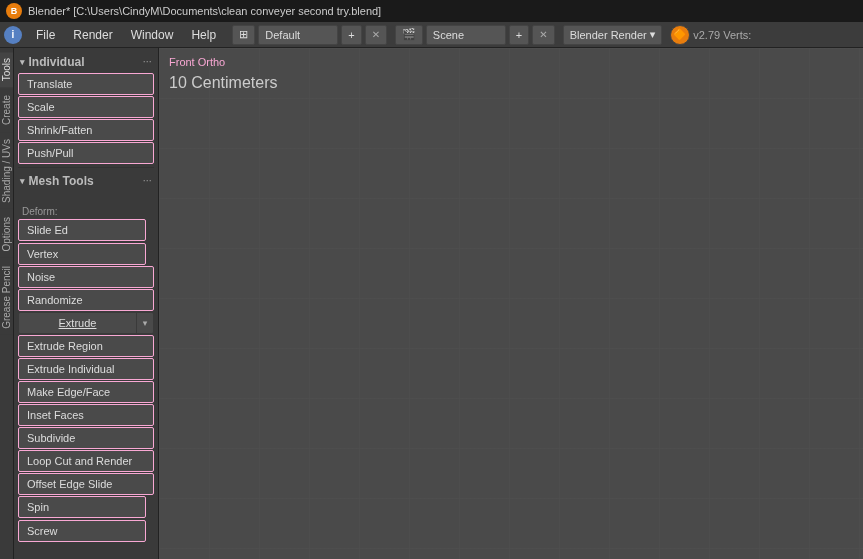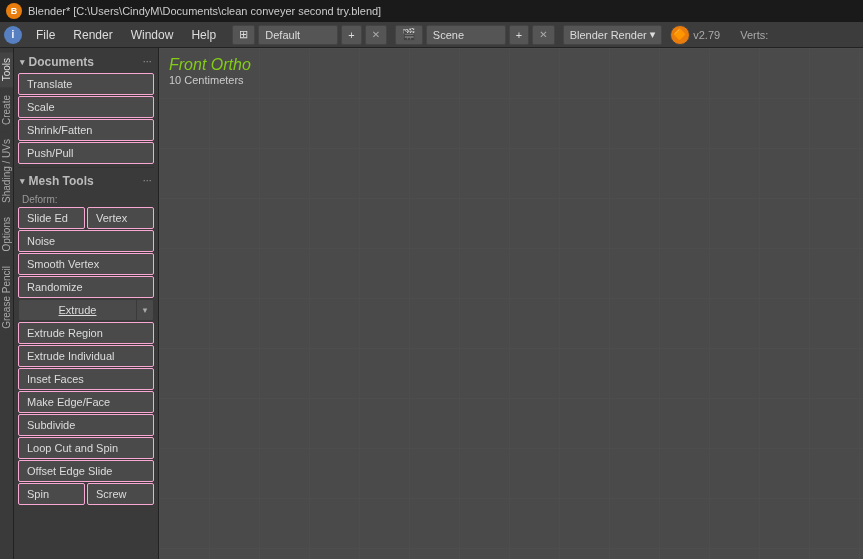--- a/index.html
+++ b/index.html
@@ -143,30 +143,32 @@
       color: #ddd;
       font-size: 11px;
       text-align: left;
       cursor: pointer;
     }
 
     .panel-row {
       display: flex;
       margin: 1px 4px;
       gap: 2px;
+      flex-direction: column;
     }
     .panel-row .panel-btn {
       margin: 0;
       flex: 1;
     }
 
     .sub-label {
       padding: 3px 8px 1px;
       font-size: 10px;
       color: #999;
+      margin-top: 12px;
     }
 
     
     #viewport {
       flex: 1;
       background: #4a4a4a;
       position: relative;
       overflow: hidden;
     }
 
@@ -177,30 +179,29 @@
       background-image:
         linear-gradient(rgba(80,80,80,0.5) 1px, transparent 1px),
         linear-gradient(90deg, rgba(80,80,80,0.5) 1px, transparent 1px);
       background-size: 50px 50px;
     }
 
     .viewport-label {
       position: absolute;
       top: 8px;
       left: 10px;
-      color: #84cc16;
-      font-size: 16px;
-      font-style: italic;
+      color: #f9a8d4;
+      font-size: 11px;
     }
     .viewport-scale {
       position: absolute;
       top: 26px;
       left: 10px;
       color: #ccc;
-      font-size: 11px;
+      font-size: 16px;
     }
 
     .panel-divider {
       height: 1px;
       background: #333;
       margin: 3px 4px;
     }
 
     .extrude-row {
       display: flex;
@@ -269,39 +270,39 @@
 
   <div class="toolbar-section">
     <div class="toolbar-btn wide">
       <span>Blender Render</span> ▾
     </div>
   </div>
 
   <div class="toolbar-section">
     <div class="toolbar-btn" style="background:#e87d0d; border-radius:50%; width:20px; height:20px; padding:0; display:flex; align-items:center; justify-content:center;">🔶</div>
     <span style="color:#aaa; font-size:11px;">v2.79</span>
-    <span style="color:#aaa; font-size:11px;margin-left:17px;">Verts:</span>
+    <span style="color:#aaa; font-size:11px;">Verts:</span>
   </div>
 </div>
 
 <div id="main-layout">
 
   <div id="left-tabs">
     <div class="tab-label active">Tools</div>
     <div class="tab-label">Create</div>
     <div class="tab-label">Shading / UVs</div>
     <div class="tab-label">Options</div>
     <div class="tab-label">Grease Pencil</div>
   </div>
 
   <div id="tools-panel">
 
     <div class="section-header">
       <span class="arrow">▾</span>
-      <span>Documents</span>
+      <span>Individual</span>
       <span class="dots">···</span>
     </div>
     <button class="panel-btn">Translate</button>
     <button class="panel-btn">Scale</button>
     <button class="panel-btn">Shrink/Fatten</button>
     <button class="panel-btn">Push/Pull</button>
 
     <div class="panel-divider"></div>
 
     <div class="section-header">
@@ -310,35 +311,34 @@
       <span class="dots">···</span>
     </div>
 
     <div class="sub-label">Deform:</div>
 
     <div class="panel-row">
       <button class="panel-btn">Slide Ed</button>
       <button class="panel-btn">Vertex</button>
     </div>
     <button class="panel-btn">Noise</button>
-    <button class="panel-btn">Smooth Vertex</button>
     <button class="panel-btn">Randomize</button>
 
 
     <div class="extrude-row">
       <button class="extrude-main">Extrude</button>
       <div class="extrude-arrow">▾</div>
     </div>
 
     <button class="panel-btn">Extrude Region</button>
     <button class="panel-btn">Extrude Individual</button>
+    <button class="panel-btn">Make Edge/Face</button>
     <button class="panel-btn">Inset Faces</button>
-    <button class="panel-btn">Make Edge/Face</button>
     <button class="panel-btn">Subdivide</button>
-    <button class="panel-btn">Loop Cut and Spin</button>
+    <button class="panel-btn">Loop Cut and Render</button>
     <button class="panel-btn">Offset Edge Slide</button>
 
     <div class="panel-row">
       <button class="panel-btn">Spin</button>
       <button class="panel-btn">Screw</button>
     </div>
 
   </div>
 
   <div id="viewport">

